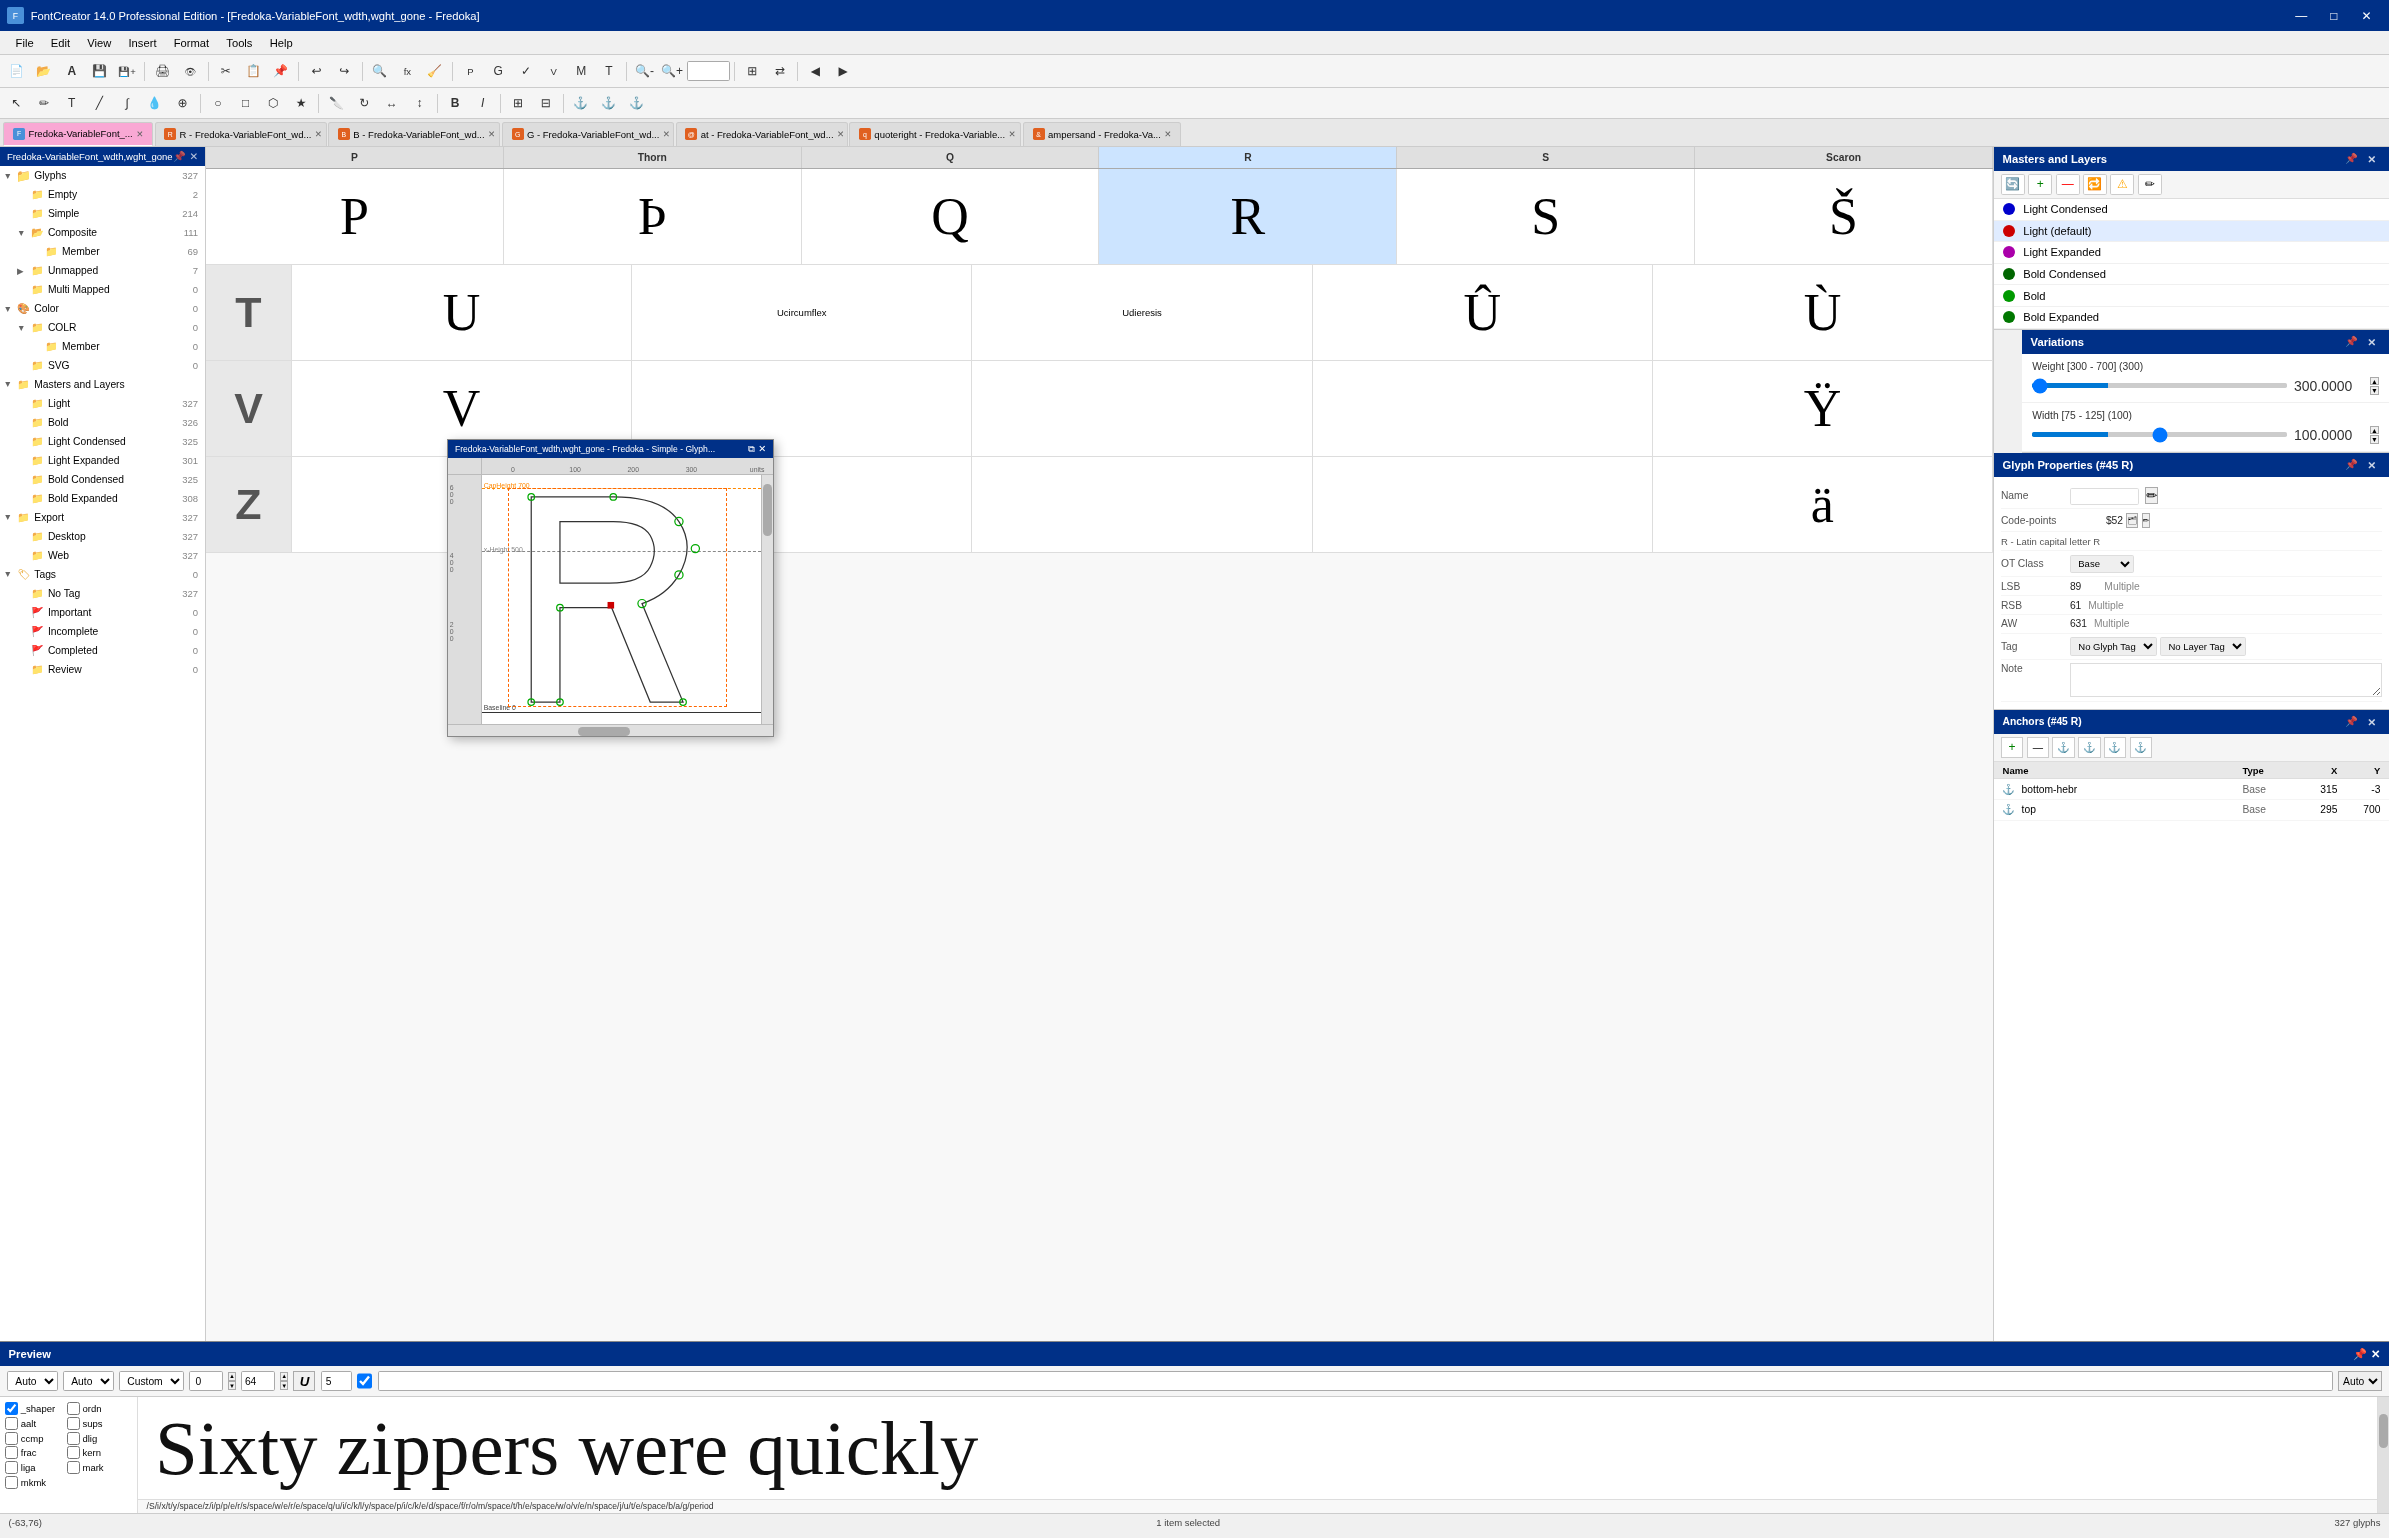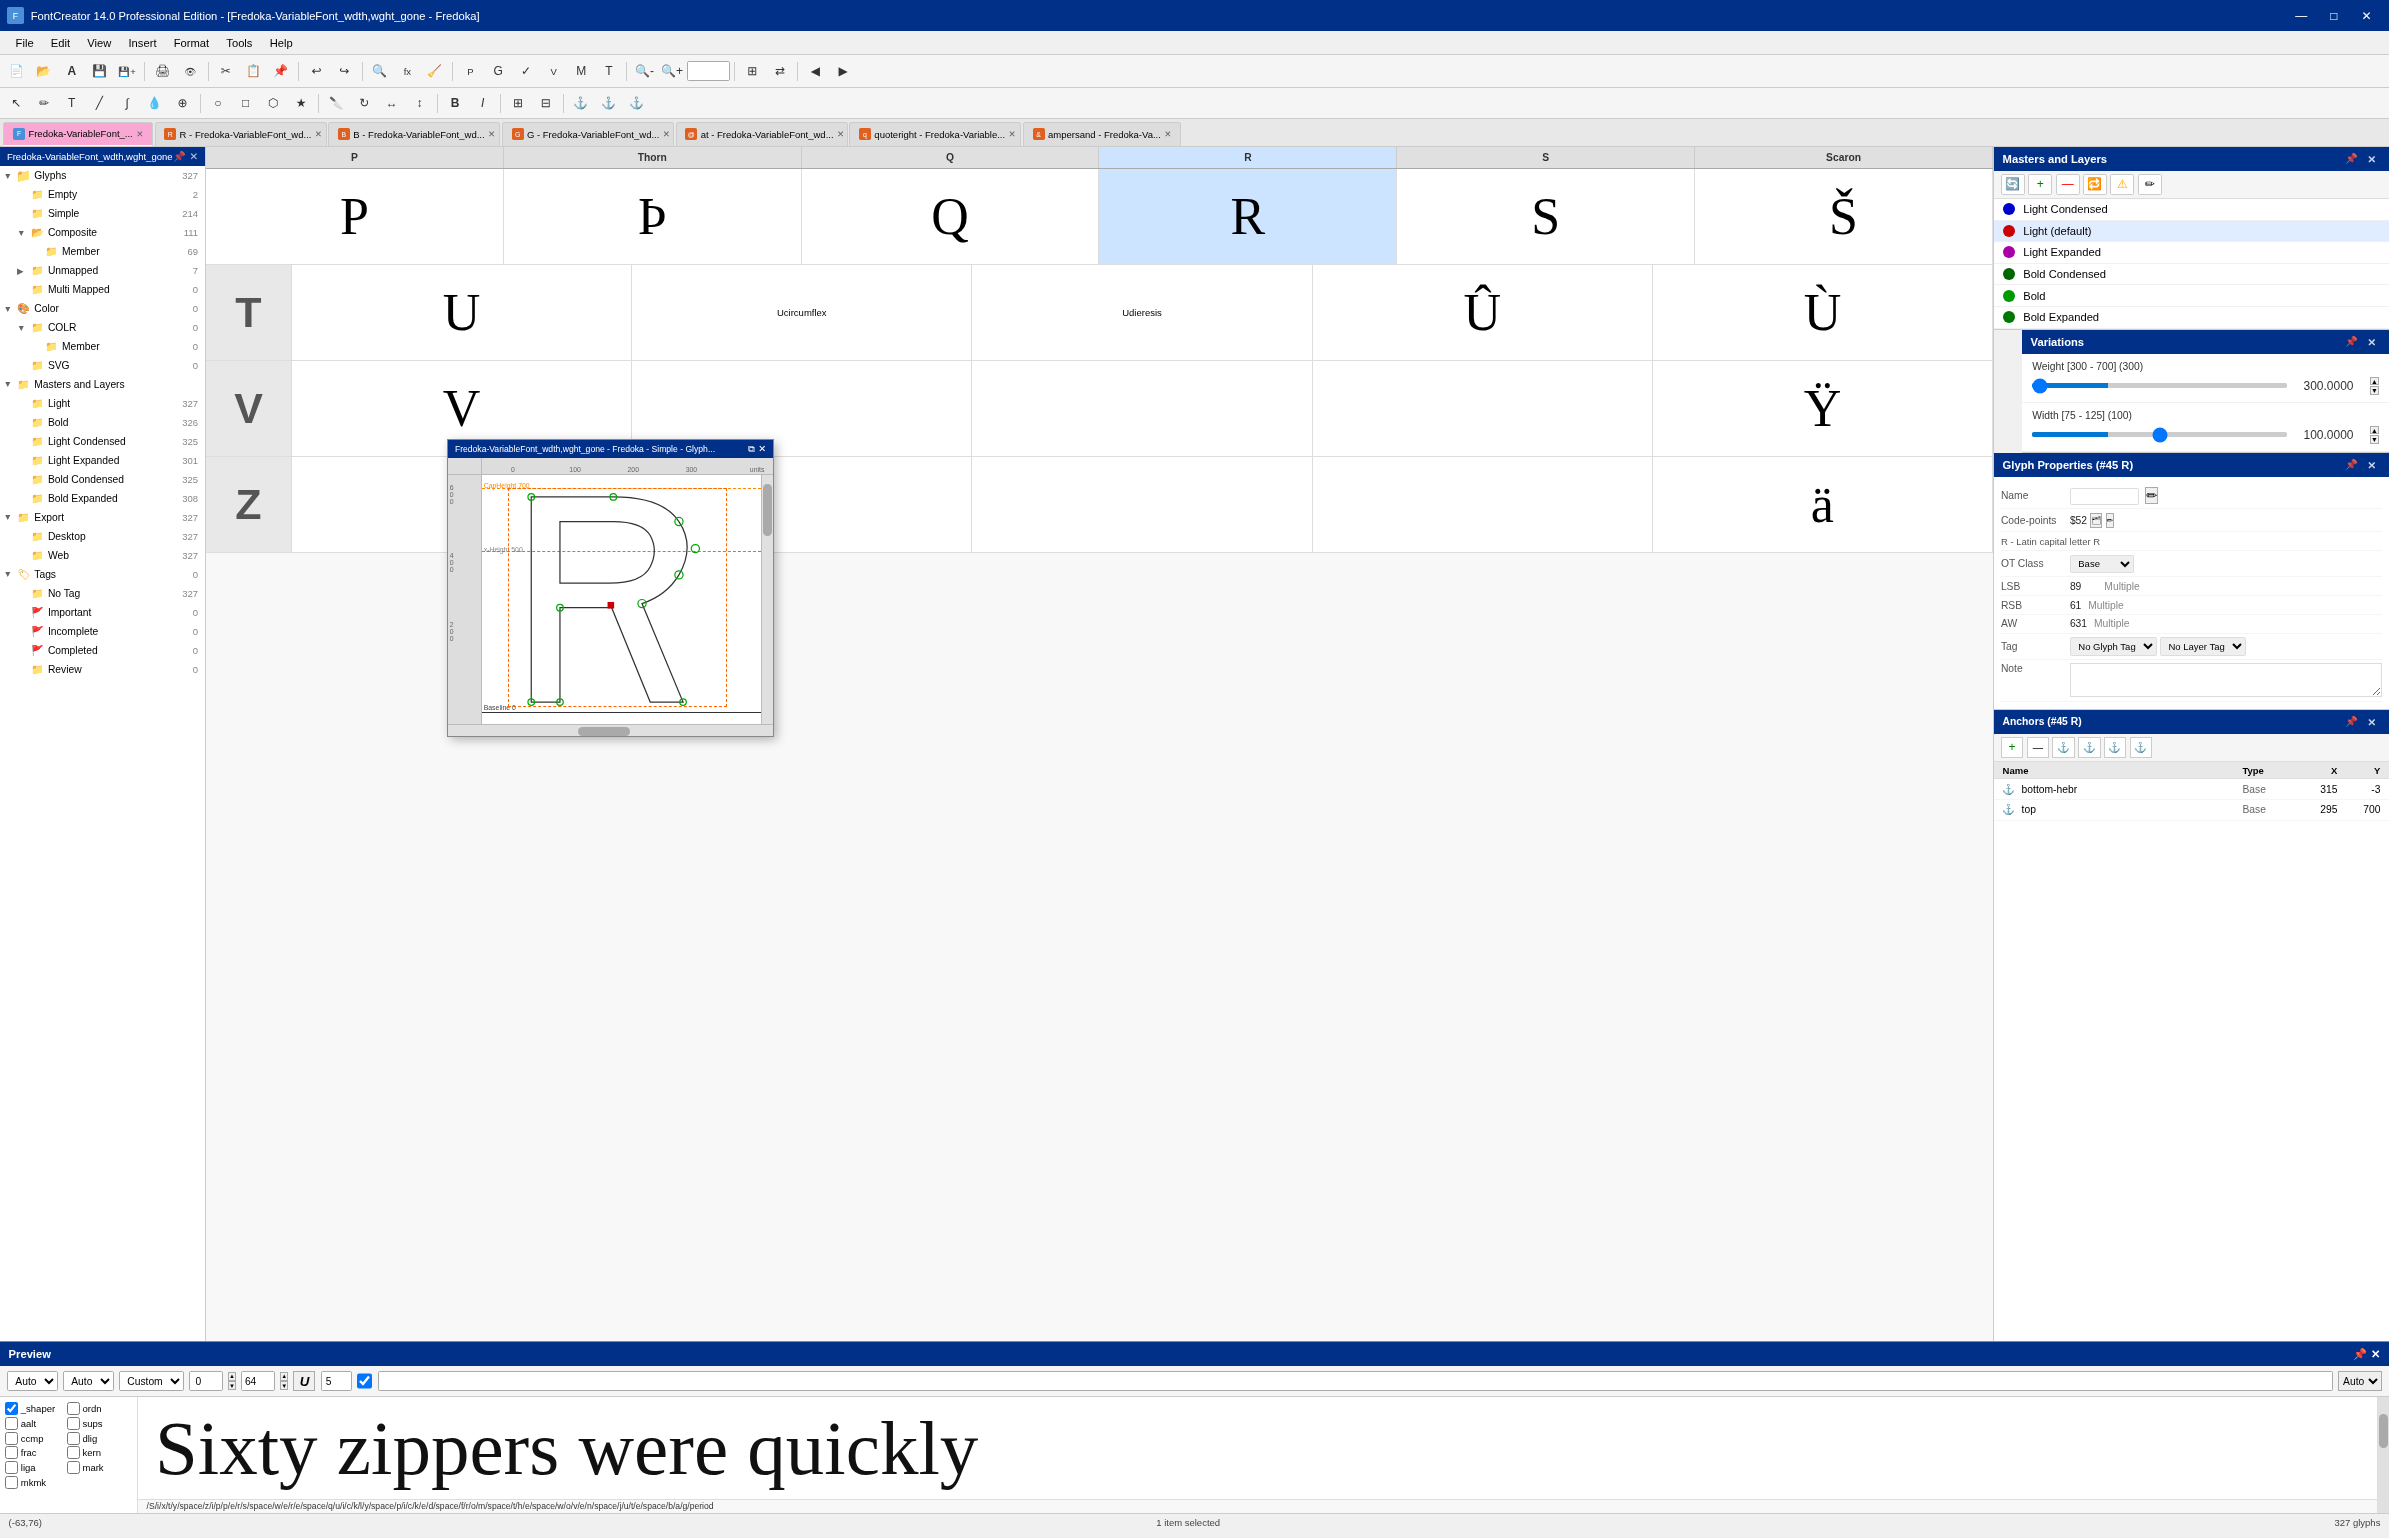--- a/index.html
+++ b/index.html
@@ -219,21 +219,21 @@
     .variation-row { padding: 6.9px 10.3px; border-bottom: 0.9px solid #f0f0f0; }
     .variation-label { font-size: 10.3px; color: #333; margin-bottom: 5.2px; }
     .variation-slider-row { display: flex; align-items: center; gap: 6.9px; }
     .variation-slider {
       flex: 1;
       height: 3.4px;
       border-radius: 1.7px;
       -webkit-appearance: none;
       background: linear-gradient(to right, #0078d4 0%, #0078d4 var(--pct,30%), #ccc var(--pct,30%));
     }
-    .variation-value { font-size: 12px; color: #333; width: 69px; text-align: center; }
+    .variation-value { font-size: 14px; color: #333; width: 69px; text-align: left; }
 
     
     .glyph-props-panel {
       background: white;
       flex: 1;
       overflow-y: auto;
     }
     .props-table { width: 100%; padding: 6.9px; }
     .props-row { display: flex; align-items: center; padding: 3.4px 0; border-bottom: 0.9px solid #f5f5f5; font-size: 10.3px; }
     .props-label { width: 69px; color: #555; flex-shrink: 0; }
@@ -913,21 +913,21 @@
       <div class="props-table">
         <div class="props-row">
           <span class="props-label">Name</span>
           <span class="props-value">
             <input type="text" style="width: 69px;">
             <button style="height:17px;border:0.9px solid #aaa;background:#f0f0f0;cursor:pointer;margin-left:3.4px;">✏</button>
           </span>
         </div>
         <div class="props-row">
           <span class="props-label">Code-points</span>
-          <span class="props-value" style="display:flex;align-items:center;gap:3.4px;">
+          <span class="props-value" style="display:flex;align-items:center;gap:3.4px;margin-left:36px;">
             <span>$52</span>
             <button style="height:15.5px;border:0.9px solid #aaa;background:#f0f0f0;cursor:pointer;font-size:7.7px;">🗂</button>
             <button style="height:15.5px;border:0.9px solid #aaa;background:#f0f0f0;cursor:pointer;font-size:7.7px;">✏</button>
           </span>
         </div>
         <div class="props-row">
           <span class="props-value" style="color:#555;font-size:9.5px;">R - Latin capital letter R</span>
         </div>
         <div class="props-row">
           <span class="props-label">OT Class</span>

